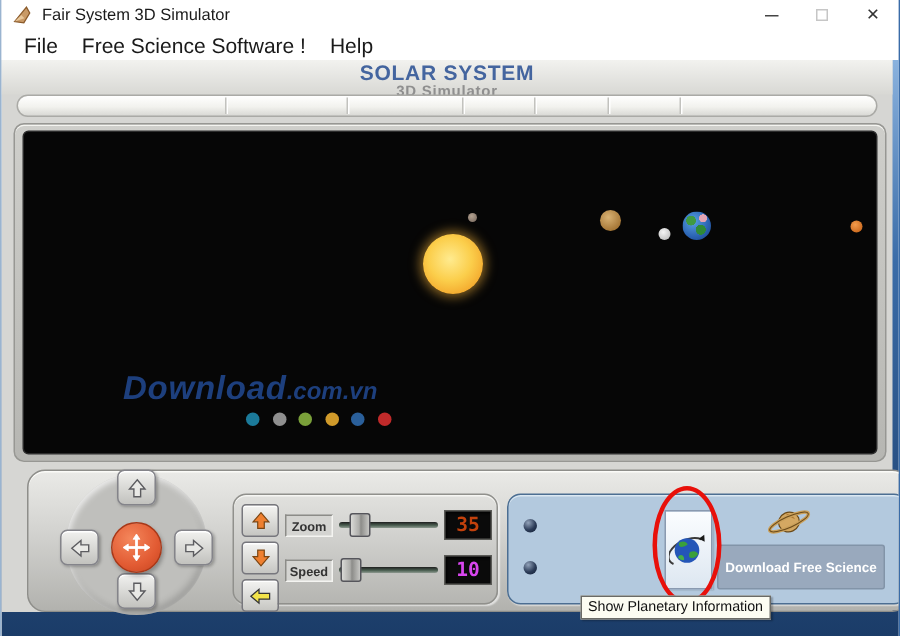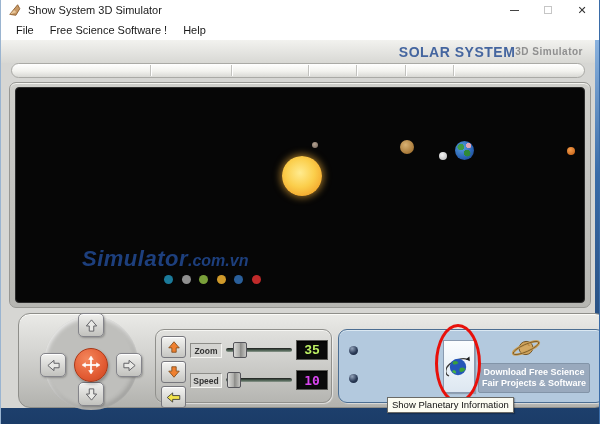--- a/index.html
+++ b/index.html
@@ -13,28 +13,28 @@
   .app-icon { width:14px; height:14px; margin:0 6px 0 7px; }
   .title-text { font-size:11px; color:#1a1a1a; }
   .win-controls { position:absolute; right:0; top:0; height:20px; display:flex; }
   .win-btn { width:34px; height:20px; display:flex; align-items:center; justify-content:center; font-size:11px; color:#444; cursor:default; }
   .min-glyph { display:block; width:9px; height:1px; background:#444; }
   .max-glyph { display:block; width:8px; height:8px; border:1px solid #c6c6c6; }
   .close-glyph { font-size:11px; color:#333; line-height:1; }
 
   
   .menubar { position:absolute; left:0; top:20px; width:100%; height:20px; background:#fff; display:flex; align-items:center; padding-left:7px; }
-  .menu-item { font-size:11px; color:#1a1a1a; padding:2px 8px 3px 8px; }
+  .menu-item { font-size:14px; color:#1a1a1a; padding:2px 8px 3px 8px; }
 
   
   .app { position:absolute; left:0; top:40px; width:599px; height:384px; background:linear-gradient(180deg,#8ab2de 0%, #3a6ca8 35%, #1b3c68 100%); }
   .content { position:absolute; left:0; top:0; width:594px; height:368px; background:#d6d6d3; }
 
   
-  .app-header { position:absolute; left:0; top:0; width:100%; height:23px; background:linear-gradient(180deg,#f2f2ef,#d8d8d4); display:flex; align-items:center; justify-content:flex-end; padding:0 12px 0 12px; }
+  .app-header { position:absolute; left:0; top:0; width:100%; height:23px; background:linear-gradient(180deg,#f2f2ef,#d8d8d4); display:flex; align-items:center; justify-content:space-between; padding:0 12px 0 12px;flex-direction:column; }
   .app-header .ttl { font-size:14px; font-weight:bold; color:#44659f; letter-spacing:.5px; }
   .app-header .sub { font-size:10px; font-weight:bold; color:#8f8f8f; letter-spacing:.5px; }
 
   
   .segbar { position:absolute; left:10px; top:23px; width:574px; height:15px; border:1px solid #aaaaa6; border-radius:8px; background:linear-gradient(180deg,#ffffff 0%,#f2f2ee 55%,#d9d9d5 100%); }
   .segbar .div { position:absolute; top:1px; bottom:1px; width:1px; background:#c2c2be; box-shadow:1px 0 0 #fff; }
 
   
   .viewport-frame { position:absolute; left:8px; top:42px; width:582px; height:226px; background:linear-gradient(180deg,#cfcfcb,#b6b6b2); border:1px solid #979793; border-radius:7px; padding:4px 5px; box-shadow:inset 0 1px 0 #f4f4f0; }
   .screen { position:relative; width:100%; height:100%; background:#060606; border:1px solid #2c2c2c; border-radius:4px; overflow:hidden; }
@@ -80,21 +80,21 @@
   .lbl-zoom  { top:13px; }
   .lbl-speed { top:43px; }
 
   .slider { position:absolute; left:70px; width:66px; height:16px; }
   .sld-zoom  { top:12px; }
   .sld-speed { top:42px; }
   .slider .track { position:absolute; left:0; right:0; top:6px; height:4px; background:linear-gradient(180deg,#1e1e1e,#4a5e50 55%,#8e9a90); border-radius:2px; }
   .slider .thumb { position:absolute; top:0; width:14px; height:16px; background:linear-gradient(90deg,#d9d9d6,#aeaeab 45%,#8c8c89 55%,#c6c6c3); border:1px solid #55555b; border-radius:2px; }
 
   .lcd { position:absolute; left:140px; width:32px; height:20px; background:#0a0a0a; border:1px solid #5a5a56; box-shadow:inset 1px 1px 2px #000; font-family:"DejaVu Sans Mono", monospace; font-size:13px; font-weight:bold; display:flex; align-items:center; justify-content:center; }
-  .lcd-zoom  { top:10px; color:#bef264;font-family:Liberation Mono, monospace; }
+  .lcd-zoom  { top:10px; color:#c2410c; }
   .lcd-speed { top:40px; color:#d946ef; }
 
   
   .right-panel { position:absolute; left:319px; top:15px; width:267px; height:74px; background:#b3c9de; border:1px solid #4c6e92; border-radius:9px; box-shadow:inset 0 1px 0 #dbe8f2, 1px 1px 1px rgba(255,255,255,.55); }
   .led { position:absolute; left:10px; width:9px; height:9px; border-radius:50%; background:radial-gradient(circle at 35% 28%, #93a3ba, #2c3c58 55%, #0e1a30); }
   .led-orbits { top:16px; }
   .led-view   { top:44px; }
   .pill-btn { position:absolute; left:26px; width:64px; height:19px; border:1px solid #44648a; border-radius:9px; background:linear-gradient(180deg,#eef5fb,#c8dbec 50%,#a9c4dd); box-shadow:inset 0 1px 0 #fff; font-size:9px; font-weight:bold; letter-spacing:1px; color:#3c5d80; display:flex; align-items:center; justify-content:center; }
   .btn-orbits { top:11px; }
   .btn-view   { top:39px; }
@@ -112,21 +112,21 @@
 </head>
 <body>
 
 <div class="window">
 
   <div class="titlebar">
     <svg class="app-icon" viewBox="0 0 16 16">
       <path d="M2 13 L11 2 L13.5 6.5 L9 14 Z" fill="#c99a66" stroke="#8a5a2a" stroke-width="1"></path>
       <path d="M2 13 L7 8 L9.5 10.5 Z" fill="#e8c79a"></path>
     </svg>
-    <span class="title-text">Show System 3D Simulator</span>
+    <span class="title-text">Fair System 3D Simulator</span>
     <div class="win-controls">
       <div class="win-btn">
           <span class="min-glyph"></span>
         </div>
       <div class="win-btn">
           <span class="max-glyph"></span>
         </div>
       <div class="win-btn">
           <span class="close-glyph">✕</span>
         </div>
@@ -151,21 +151,21 @@
         <span class="div" style="left:138px"></span>
         <span class="div" style="left:219px"></span>
         <span class="div" style="left:296px"></span>
         <span class="div" style="left:344px"></span>
         <span class="div" style="left:393px"></span>
         <span class="div" style="left:441px"></span>
       </div>
 
       <div class="viewport-frame">
         <div class="screen" id="screen">
-          <div class="watermark"><span class="main">Simulator</span><span class="suffix">.com.vn</span></div>
+          <div class="watermark"><span class="main">Download</span><span class="suffix">.com.vn</span></div>
           <div class="wm-dots" id="wm-dots">
               <span class="wm-dot" style="background: rgb(27, 122, 154);"></span>
               <span class="wm-dot" style="background: rgb(143, 143, 143);"></span>
               <span class="wm-dot" style="background: rgb(122, 160, 58);"></span>
               <span class="wm-dot" style="background: rgb(208, 154, 42);"></span>
               <span class="wm-dot" style="background: rgb(42, 95, 154);"></span>
               <span class="wm-dot" style="background: rgb(192, 42, 42);"></span>
             </div>
         <div class="planet planet-sun" style="left: 266px; top: 68px; width: 40px; height: 40px;"></div>
             <div class="planet planet-mercury" style="left: 296px; top: 54px; width: 6px; height: 6px;"></div>
@@ -266,21 +266,20 @@
               <g transform="rotate(-24 17 13)">
                 <ellipse cx="17" cy="13" rx="7" ry="6.5" fill="#d4a862" stroke="#6a4a1a" stroke-width="0.8"></ellipse>
                 <path d="M17 6.8 Q21 9 21.5 13 Q19 11 17 6.8Z" fill="#b07a34"></path>
                 <ellipse cx="17" cy="13" rx="14" ry="3.6" fill="none" stroke="#caa05a" stroke-width="2.4"></ellipse>
                 <ellipse cx="17" cy="13" rx="14" ry="3.6" fill="none" stroke="#6a4a1a" stroke-width="0.7"></ellipse>
               </g>
             </svg>
           </div>
           <div class="promo-box">
             <div>Download Free Science</div>
-            <div>Fair Projects &amp; Software</div>
           </div>
         </div>
       </div>
 
       <div class="tooltip" style="top:357px">Show Planetary Information</div>
     </div>
   </div>
 </div>
 
 </body></html>

